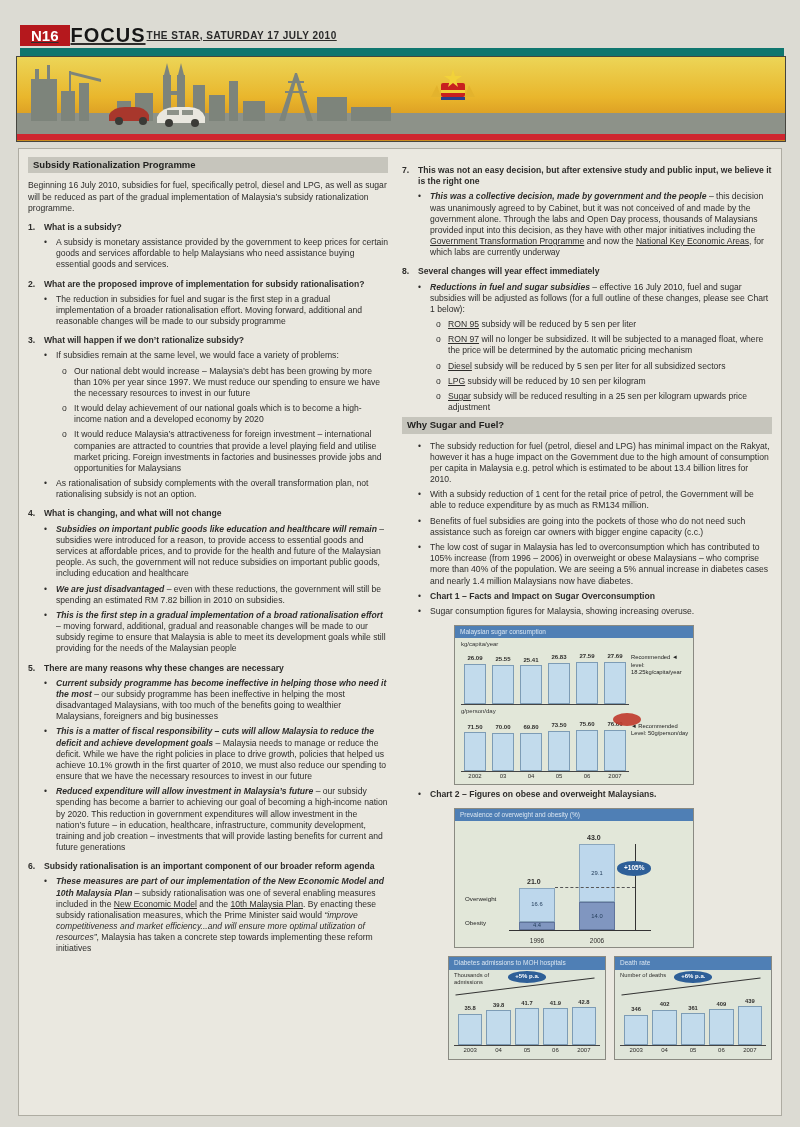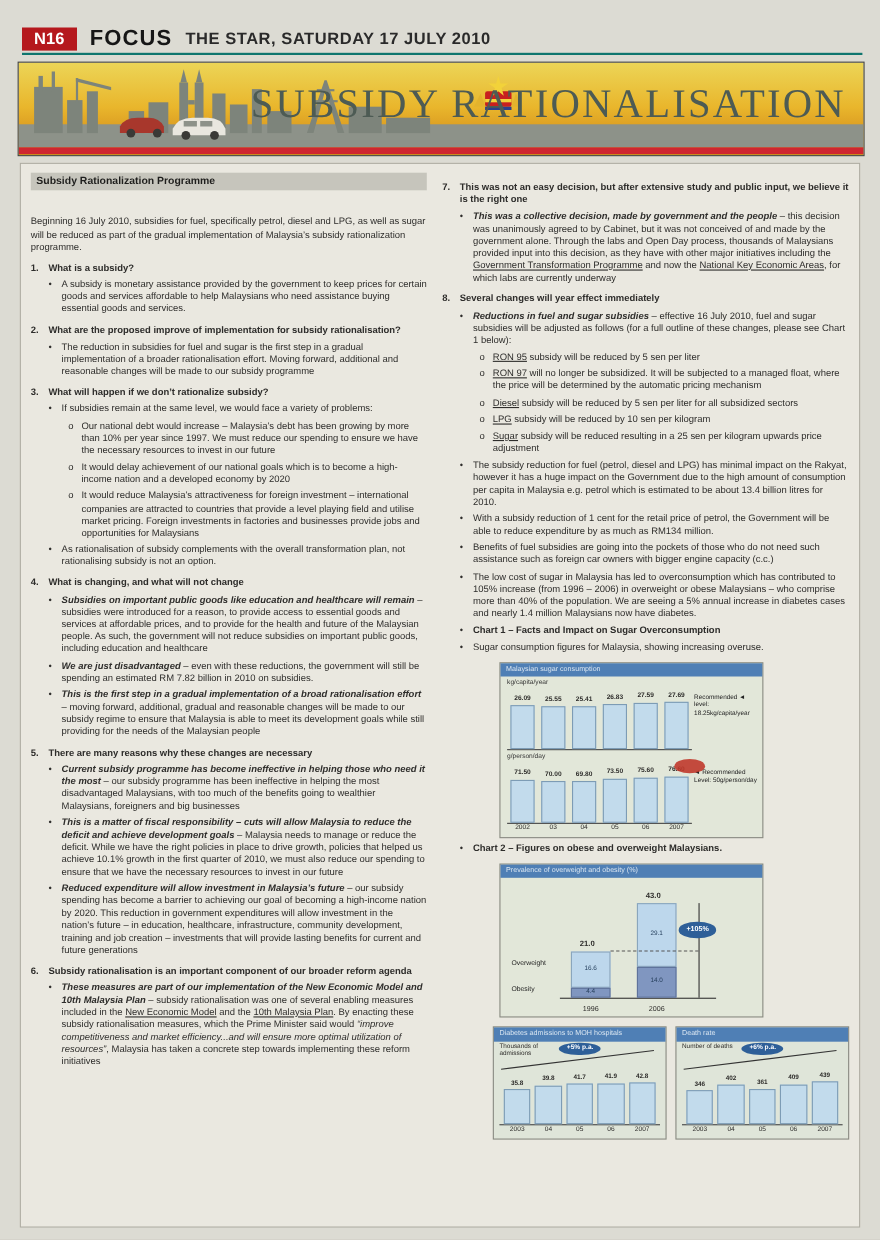--- a/index.html
+++ b/index.html
@@ -1,34 +1,34 @@
 <!DOCTYPE html>
 <html><head>
 <meta charset="utf-8">
 <style>
   html,body{margin:0;padding:0;background:#c9c8c0;}
   .page{position:relative;width:800px;height:1127px;background:#dcdbd3;overflow:hidden;
         font-family:"Liberation Sans",sans-serif;color:#2e2d2b;}
   
   .masthead{position:absolute;top:22px;left:20px;right:16px;height:26px;
-            border-bottom:2px solid #0f766e;display:flex;align-items:center;gap:12px;}
+            border-bottom:8px solid #0f766e;display:flex;align-items:center;gap:1px;text-decoration:underline;}
   .pageno{background:#b5181d;color:#fff;font-weight:bold;font-size:15px;padding:2px 11px;}
   .section{font-size:20px;font-weight:bold;letter-spacing:1px;color:#161616;}
-  .dateline{font-size:15px;font-weight:bold;color:#2a2a2a;letter-spacing:.5px;}
+  .dateline{font-size:10px;font-weight:bold;color:#2a2a2a;letter-spacing:.5px;}
   
   .banner{position:absolute;top:56px;left:16px;width:768px;height:84px;border:1px solid #45453f;
           background:linear-gradient(180deg,#ecd557 0%,#e9b62c 48%,#db9c22 72%,#c98a1e 100%);}
   .banner svg{position:absolute;left:0;top:0;}
   .banner-title{position:absolute;right:16px;top:16px;font-family:"Liberation Serif",serif;
           font-size:37px;color:#4d5b54;letter-spacing:2px;font-weight:500;white-space:nowrap;}
   
   .content{position:absolute;top:148px;left:18px;width:764px;height:968px;background:#eae8e0;
            border:1px solid #aeaca2;padding:8px 9px;box-sizing:border-box;display:flex;gap:14px;}
   .col{flex:1;font-size:8.6px;line-height:1.3;}
-  .secbar{background:#c6c5bc;font-weight:bold;font-size:9.5px;padding:2px 5px;margin:0 0 23px 0;color:#1f1f1d;}
+  .secbar{background:#c6c5bc;font-weight:bold;font-size:9.5px;padding:2px 5px;margin:0 0 7px 0;color:#1f1f1d;}
   p.para{margin:0 0 8px 0;}
   .q{display:flex;margin:8px 0 3px 0;}
   .q-num{width:16px;font-weight:bold;flex:none;}
   .q-head{flex:1;font-weight:bold;}
   .b-row{display:flex;margin:4px 0 4px 16px;}
   .b-row.o{margin-left:34px;}
   .b-m{width:12px;flex:none;}
   .b-t{flex:1;}
   u{text-underline-offset:1px;}
   
@@ -123,21 +123,20 @@
       </g>
       <g>
         <rect x="424" y="26" width="24" height="14" rx="2" fill="#c8201f"></rect>
         <rect x="424" y="33" width="24" height="3" fill="#f2d23a"></rect>
         <rect x="424" y="40" width="24" height="3" fill="#2b3f8c"></rect>
         <polygon points="436,12 438,19 445,19 439,23 441,30 436,26 431,30 433,23 427,19 434,19" fill="#f2d23a"></polygon>
         <polygon points="420,28 414,40 424,40" fill="#e3b32d"></polygon>
         <polygon points="452,28 458,40 448,40" fill="#e3b32d"></polygon>
       </g>
     </svg>
-    <div class="banner-title">SUBSIDY RATIONALISATION</div>
   </div>
 
   <div class="content">
     <div class="col">
       <div class="secbar">Subsidy Rationalization Programme</div>
       <p class="para">Beginning 16 July 2010, subsidies for fuel, specifically petrol, diesel and LPG, as well as sugar will be reduced as part of the gradual implementation of Malaysia’s subsidy rationalization programme.</p>
       <div id="left-questions">
           <div class="q">
             <span class="q-num">1.</span>
             <span class="q-head">What is a subsidy?</span>
@@ -253,20 +252,21 @@
           </div>
           <div class="b-row o">
             <span class="b-m">o</span>
             <span class="b-t"><u>LPG</u> subsidy will be reduced by 10 sen per kilogram</span>
           </div>
           <div class="b-row o">
             <span class="b-m">o</span>
             <span class="b-t"><u>Sugar</u> subsidy will be reduced resulting in a 25 sen per kilogram upwards price adjustment</span>
           </div>
         </div>
+      <div class="secbar">Why Sugar and Fuel?</div>
       <div id="why-bullets">
           <div class="b-row">
             <span class="b-m">•</span>
             <span class="b-t">The subsidy reduction for fuel (petrol, diesel and LPG) has minimal impact on the Rakyat, however it has a huge impact on the Government due to the high amount of consumption per capita in Malaysia e.g. petrol which is estimated to be about 13.4 billion litres for 2010.</span>
           </div>
           <div class="b-row">
             <span class="b-m">•</span>
             <span class="b-t">With a subsidy reduction of 1 cent for the retail price of petrol, the Government will be able to reduce expenditure by as much as RM134 million.</span>
           </div>
           <div class="b-row">

